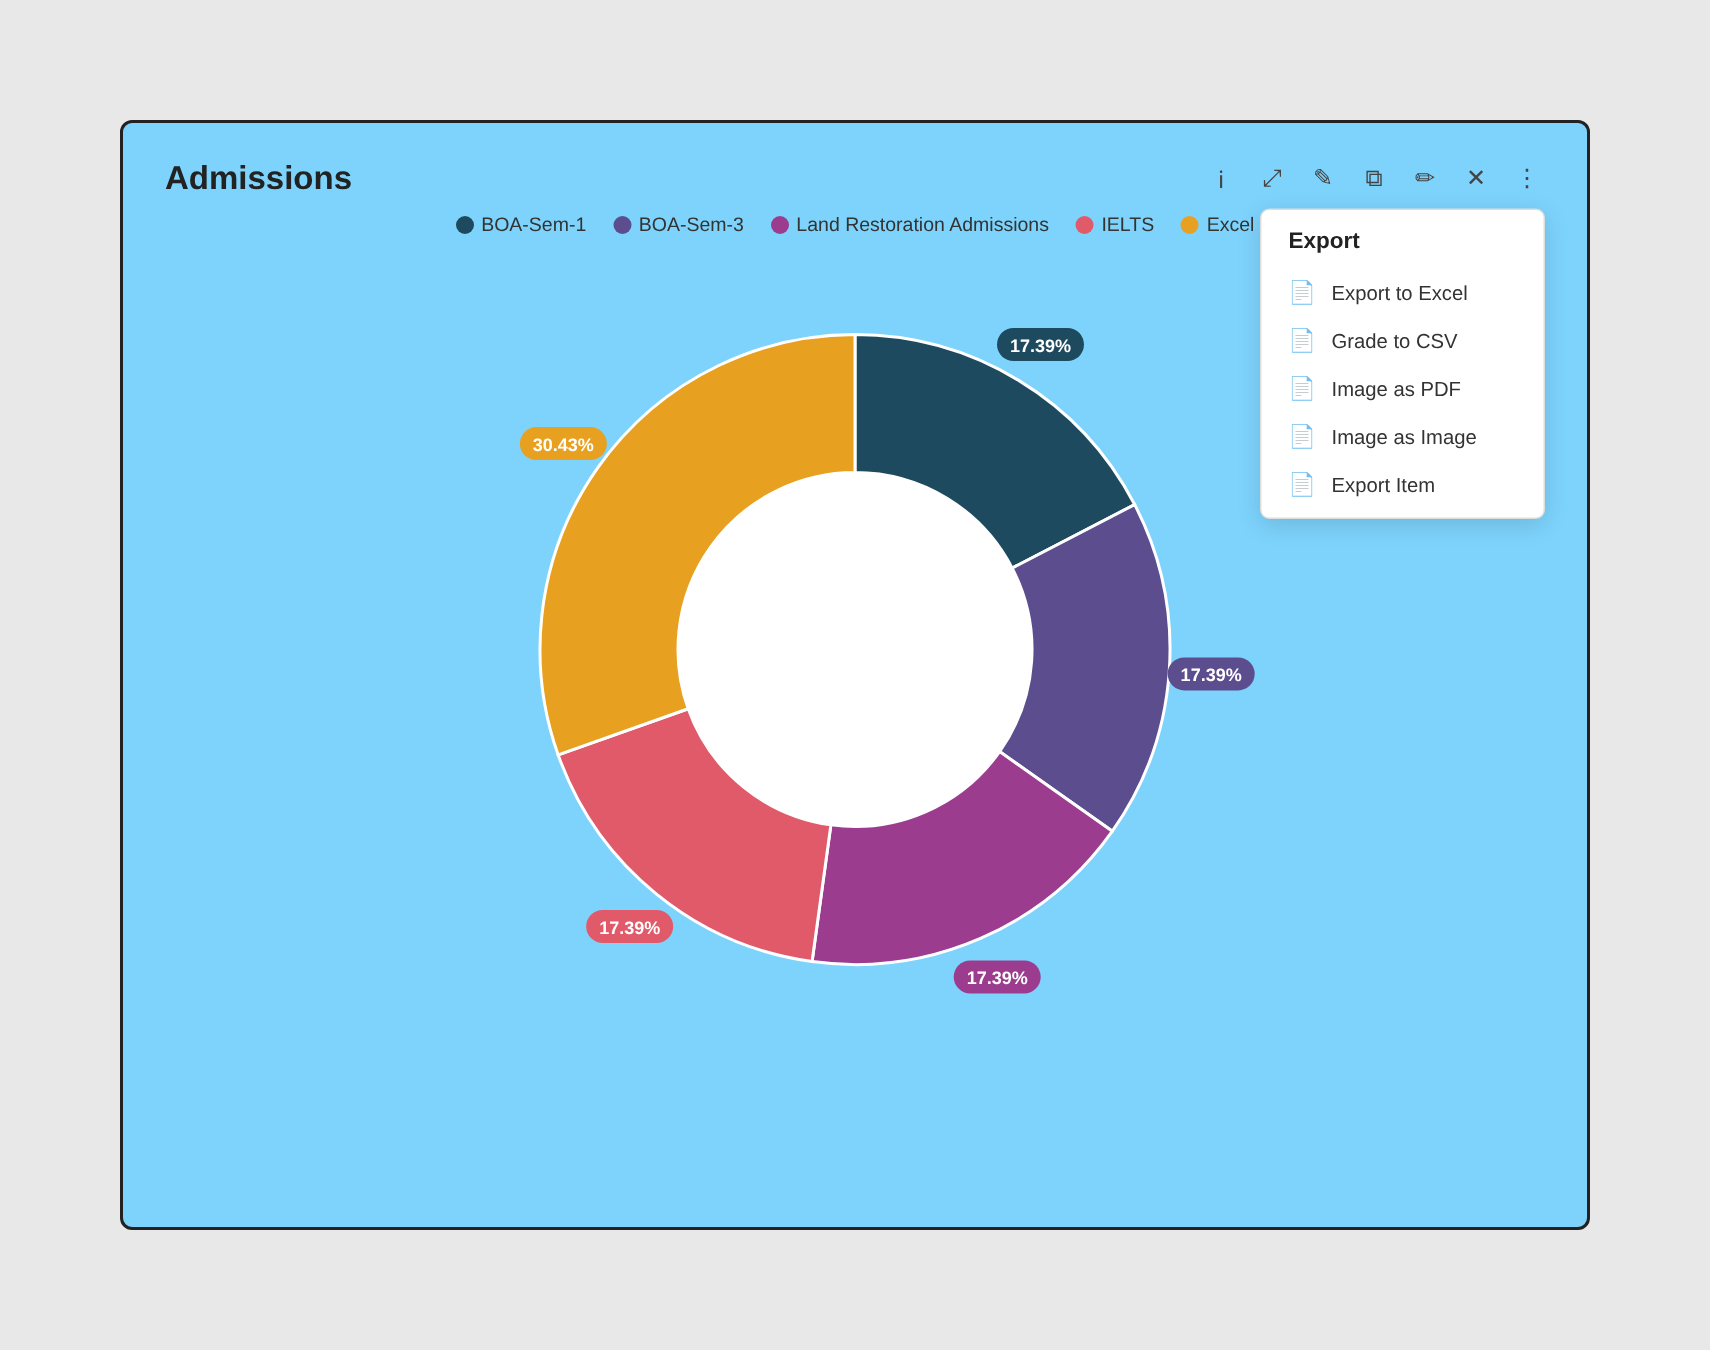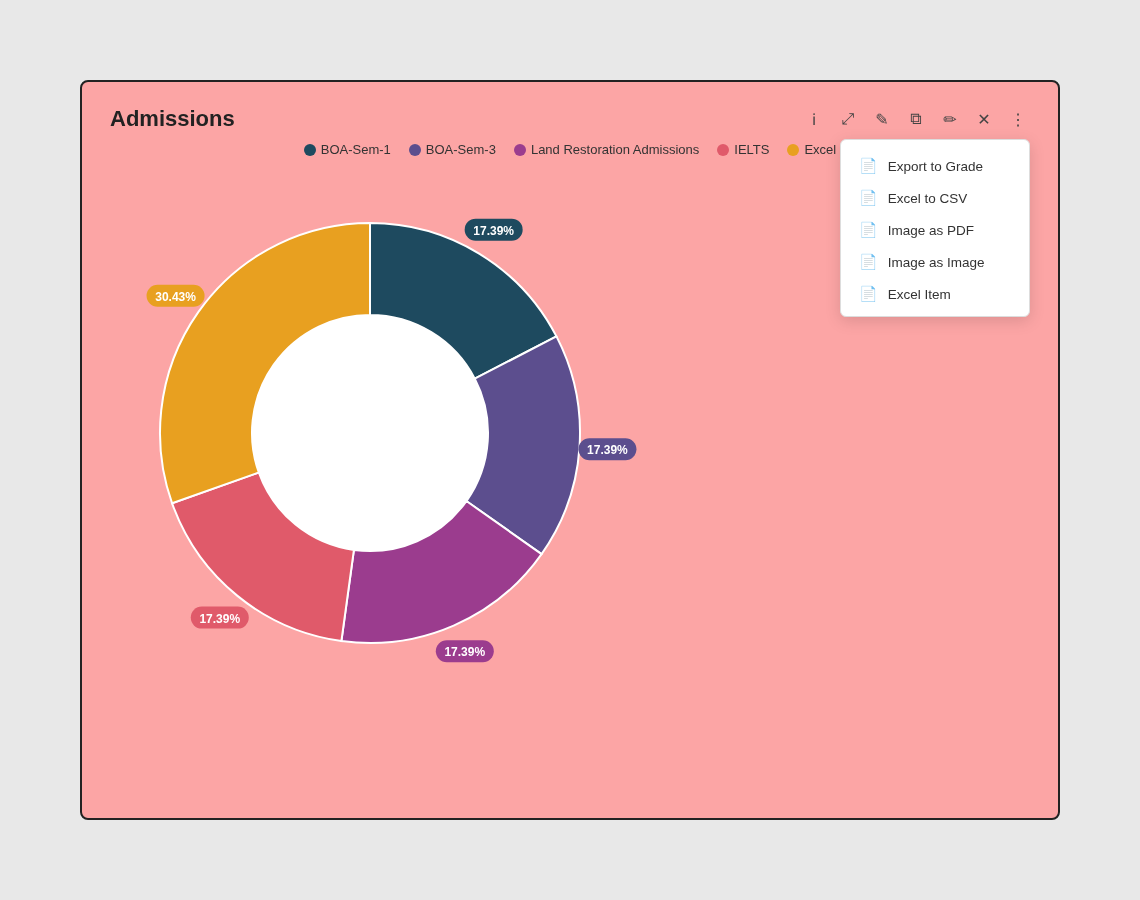--- a/index.html
+++ b/index.html
@@ -6,21 +6,21 @@
     body {
       background: #e8e8e8;
       display: flex;
       justify-content: center;
       align-items: center;
       width: 1140px;
       height: 900px;
       font-family: Arial, sans-serif;
     }
     .card {
-      background: #fca5a5;
+      background: #7dd3fc;
       border: 2px solid #222;
       border-radius: 8px;
       width: 980px;
       height: 740px;
       padding: 24px 28px;
       position: relative;
     }
     .card-header {
       display: flex;
       align-items: center;
@@ -64,21 +64,21 @@
       color: #333;
     }
     .legend-dot {
       width: 12px;
       height: 12px;
       border-radius: 50%;
       display: inline-block;
     }
     .chart-area {
       display: flex;
-      justify-content: flex-start;
+      justify-content: center;
       align-items: center;
       flex: 1;
       margin-top: 10px;
     }
     
     .export-menu {
       position: absolute;
       top: 32px;
       right: 0;
       background: #fff;
@@ -122,39 +122,40 @@
     <div class="toolbar">
       <span class="toolbar-icon" title="Info">ℹ</span>
       <span class="toolbar-icon" title="Expand">⤢</span>
       <span class="toolbar-icon" title="Edit">✎</span>
       <span class="toolbar-icon" title="Copy">⧉</span>
       <span class="toolbar-icon" title="Style">✏</span>
       <span class="toolbar-icon" title="Close">✕</span>
       <span class="toolbar-icon" title="More">⋮</span>
 
       <div class="export-menu">
-        <div class="export-menu-item">
-          <span class="export-menu-icon">📄</span>
-          <span>Export to Grade</span>
-        </div>
-        <div class="export-menu-item">
-          <span class="export-menu-icon">📄</span>
-          <span>Excel to CSV</span>
+        <div class="export-menu-title">Export</div>
+        <div class="export-menu-item">
+          <span class="export-menu-icon">📄</span>
+          <span>Export to Excel</span>
+        </div>
+        <div class="export-menu-item">
+          <span class="export-menu-icon">📄</span>
+          <span>Grade to CSV</span>
         </div>
         <div class="export-menu-item">
           <span class="export-menu-icon">📄</span>
           <span>Image as PDF</span>
         </div>
         <div class="export-menu-item">
           <span class="export-menu-icon">📄</span>
           <span>Image as Image</span>
         </div>
         <div class="export-menu-item">
           <span class="export-menu-icon">📄</span>
-          <span>Excel Item</span>
+          <span>Export Item</span>
         </div>
       </div>
     </div>
   </div>
 
   <div class="legend">
     <div class="legend-item">
       <span class="legend-dot" style="background:#1e4a5f;"></span>
       <span>BOA-Sem-1</span>
     </div>

